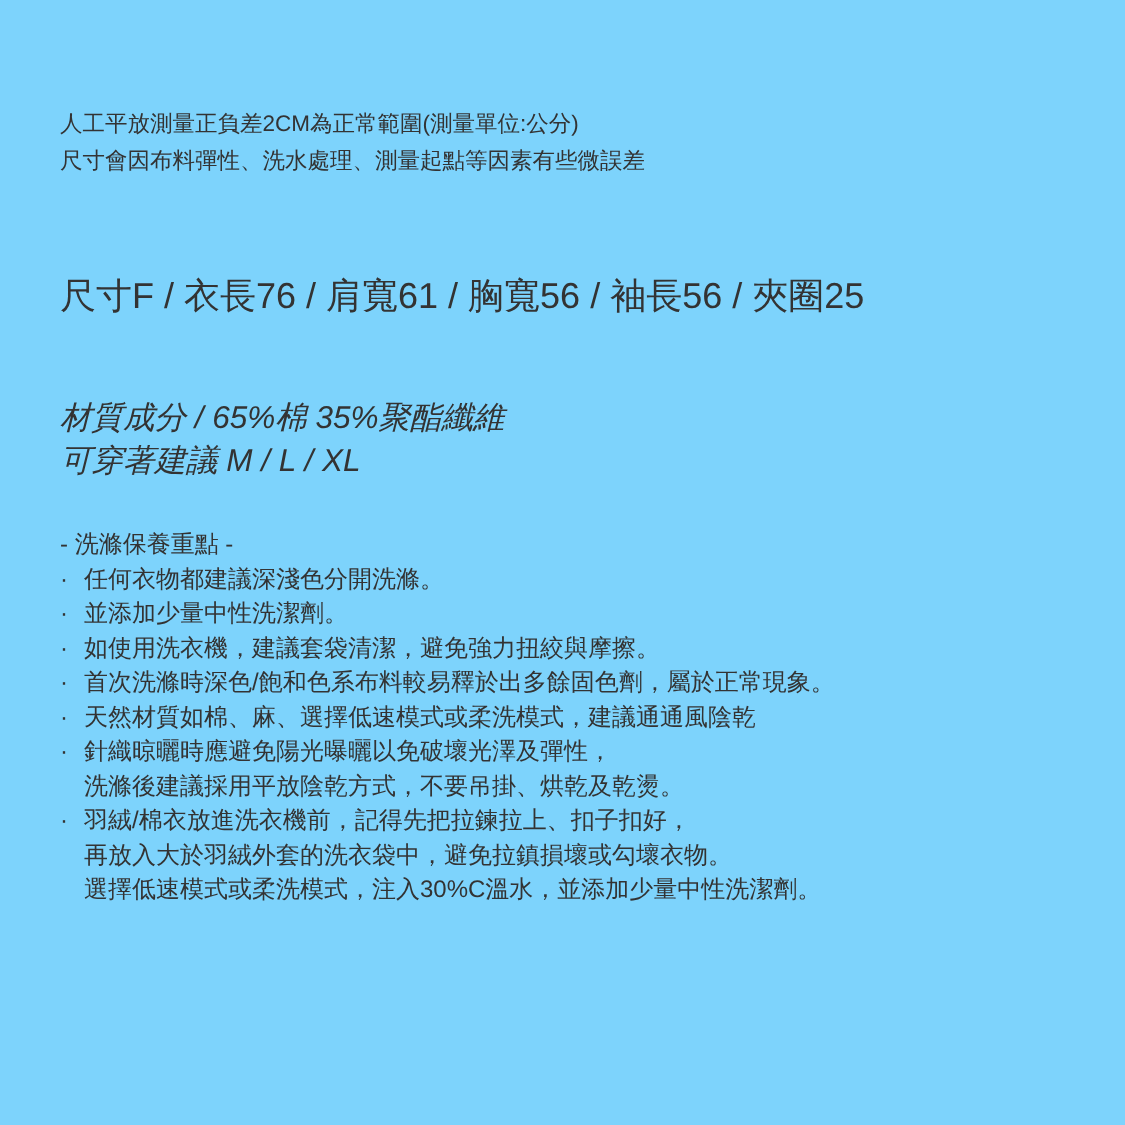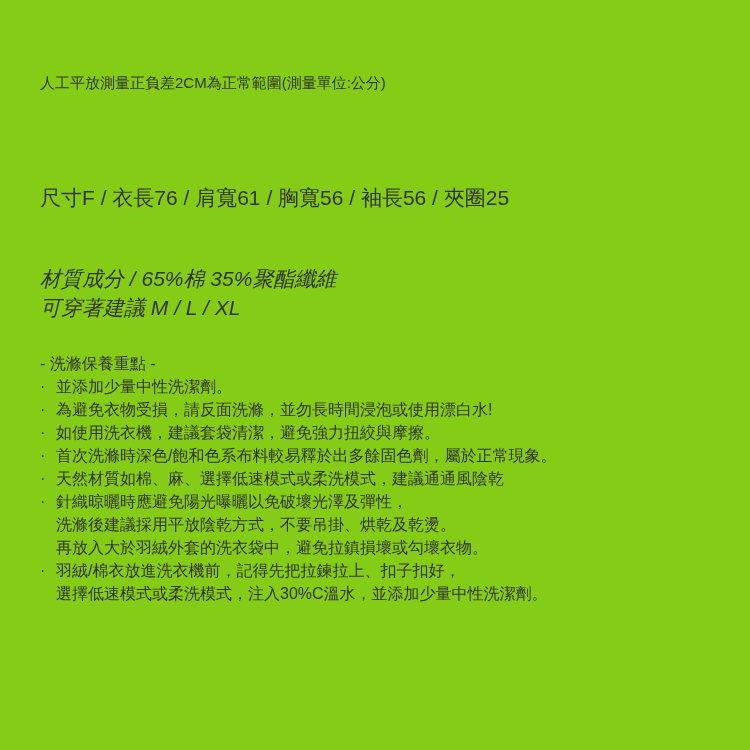--- a/index.html
+++ b/index.html
@@ -4,34 +4,34 @@
 <style>
   * { margin: 0; padding: 0; box-sizing: border-box; }
   html, body { width: 750px; height: 750px; }
   body {
     background: #ffffff;
     font-family: "Liberation Sans", sans-serif;
     color: #333333;
     position: relative;
     overflow: hidden;
   }
-  .page { position: absolute; inset: 0; background: #84cc16; }
+  .page { position: absolute; inset: 0; background: #7dd3fc; }
 
   .notes {
     position: absolute;
     left: 40px; top: 70px;
     font-size: 15px;
     line-height: 25px;
     color: #333333;
   }
 
   .size-line {
     position: absolute;
     left: 40px; top: 183px;
-    font-size: 21px;
+    font-size: 24px;
     line-height: 30px;
     color: #333333;
   }
 
   .material {
     position: absolute;
     left: 40px; top: 264px;
     font-size: 21px;
     line-height: 29px;
     color: #333333;
@@ -53,37 +53,38 @@
     vertical-align: top;
   }
 </style>
 </head>
 <body>
 
 <div class="page">
 
   <div class="notes">
     <div>人工平放測量正負差2CM為正常範圍(測量單位:公分)</div>
+    <div>尺寸會因布料彈性、洗水處理、測量起點等因素有些微誤差</div>
   </div>
 
   <div class="size-line">尺寸F / 衣長76 / 肩寬61 / 胸寬56 / 袖長56 / 夾圈25</div>
 
   <div class="material">
     <div>材質成分 / 65%棉 35%聚酯纖維</div>
     <div>可穿著建議 M / L / XL</div>
   </div>
 
   <div class="care">
     <div class="care-title">- 洗滌保養重點 -</div>
 
+    <div class="care-line"><span class="blt">·</span><span>任何衣物都建議深淺色分開洗滌。</span></div>
     <div class="care-line"><span class="blt">·</span><span>並添加少量中性洗潔劑。</span></div>
-    <div class="care-line"><span class="blt">·</span><span>為避免衣物受損，請反面洗滌，並勿長時間浸泡或使用漂白水!</span></div>
     <div class="care-line"><span class="blt">·</span><span>如使用洗衣機，建議套袋清潔，避免強力扭絞與摩擦。</span></div>
     <div class="care-line"><span class="blt">·</span><span>首次洗滌時深色/飽和色系布料較易釋於出多餘固色劑，屬於正常現象。</span></div>
     <div class="care-line"><span class="blt">·</span><span>天然材質如棉、麻、選擇低速模式或柔洗模式，建議通通風陰乾</span></div>
     <div class="care-line"><span class="blt">·</span><span>針織晾曬時應避免陽光曝曬以免破壞光澤及彈性，</span></div>
     <div class="care-line"><span class="blt"></span><span>洗滌後建議採用平放陰乾方式，不要吊掛、烘乾及乾燙。</span></div>
+    <div class="care-line"><span class="blt">·</span><span>羽絨/棉衣放進洗衣機前，記得先把拉鍊拉上、扣子扣好，</span></div>
     <div class="care-line"><span class="blt"></span><span>再放入大於羽絨外套的洗衣袋中，避免拉鎮損壞或勾壞衣物。</span></div>
-    <div class="care-line"><span class="blt">·</span><span>羽絨/棉衣放進洗衣機前，記得先把拉鍊拉上、扣子扣好，</span></div>
     <div class="care-line"><span class="blt"></span><span>選擇低速模式或柔洗模式，注入30%C溫水，並添加少量中性洗潔劑。</span></div>
   </div>
 
 </div>
 
 </body></html>

